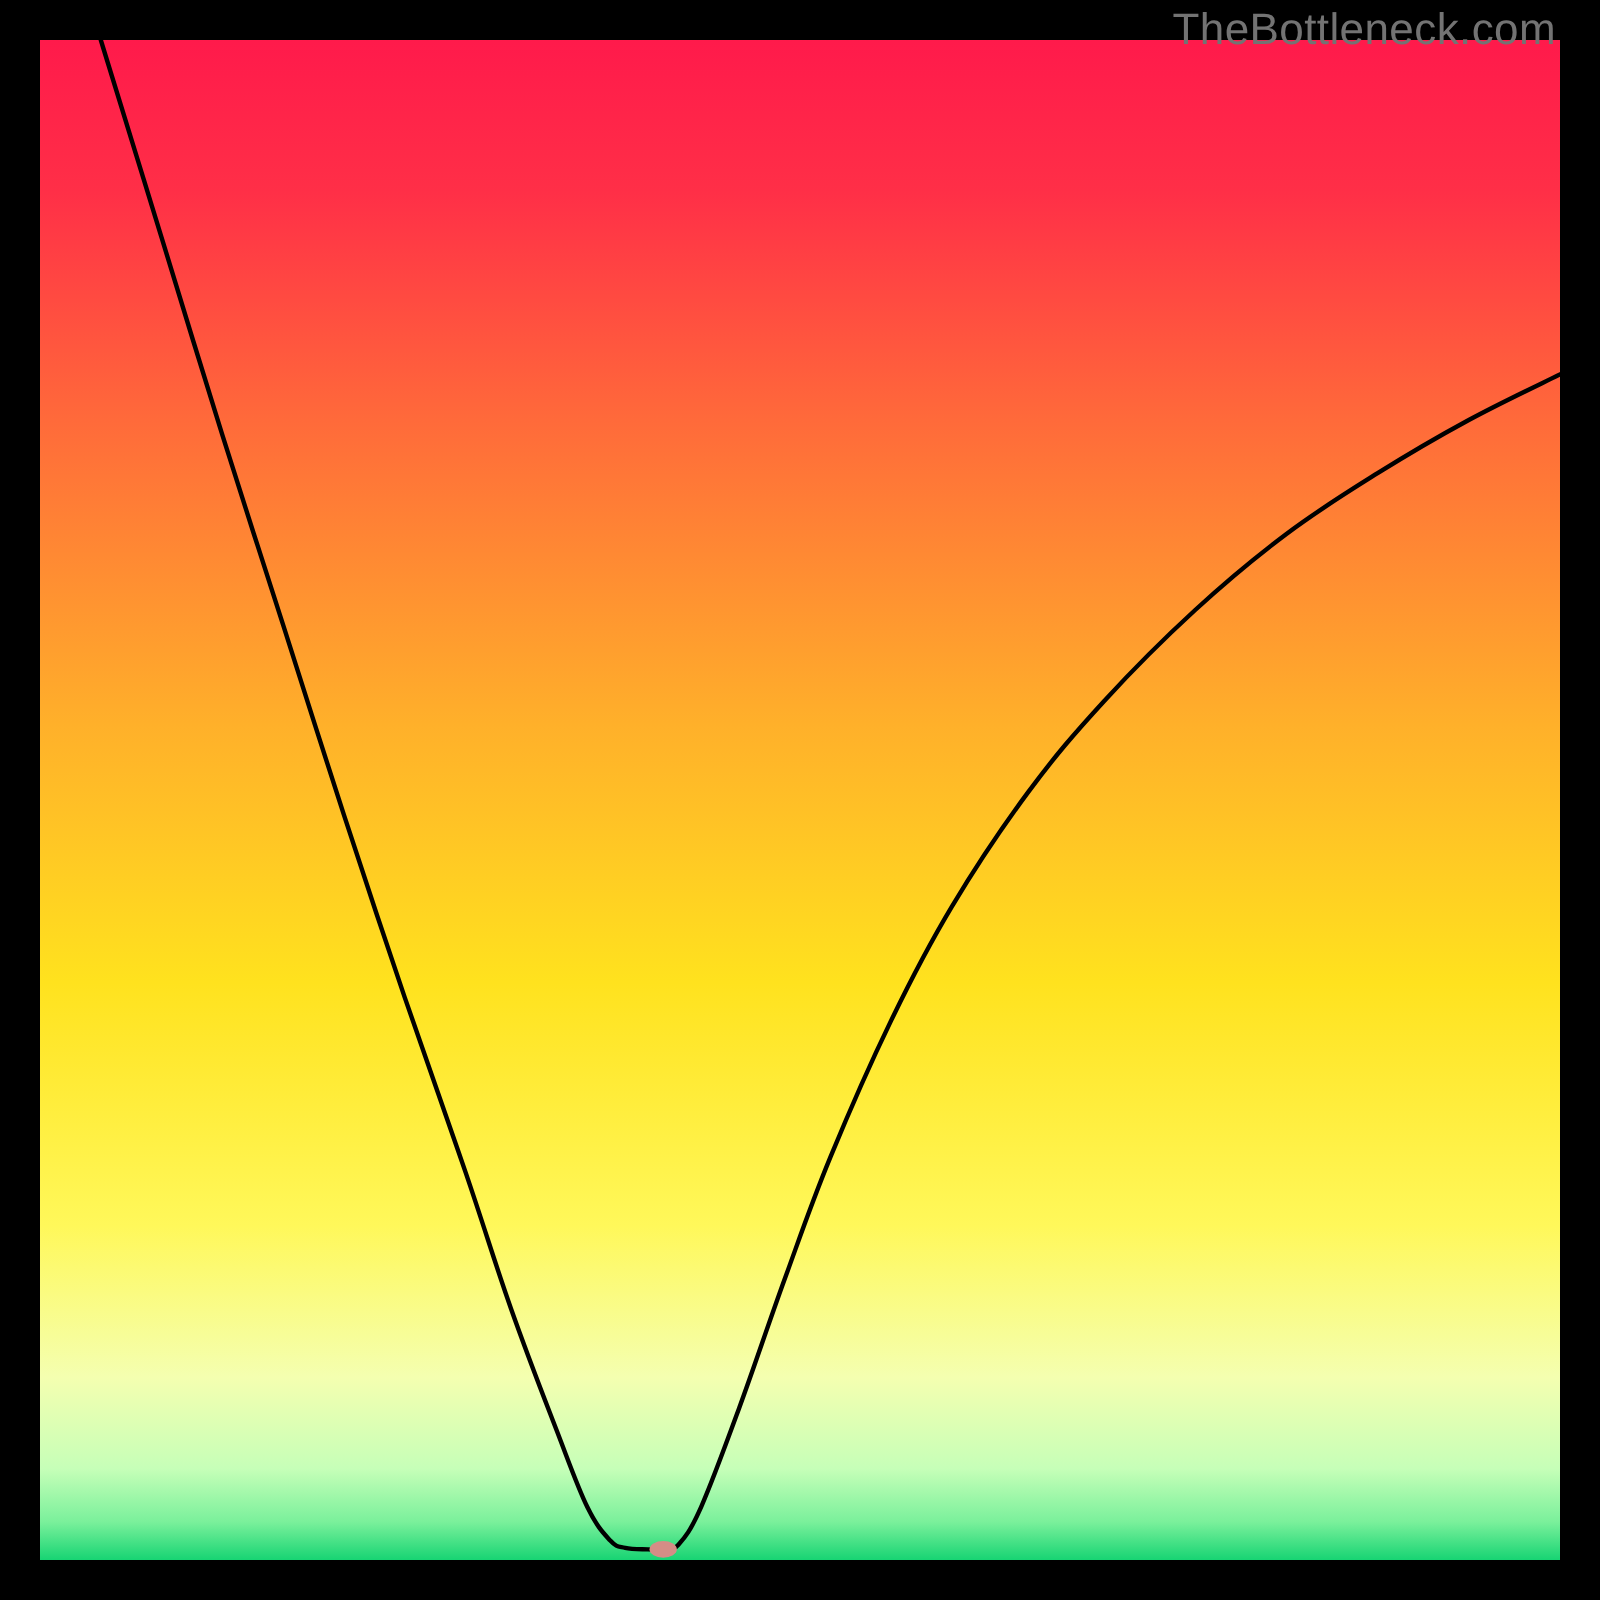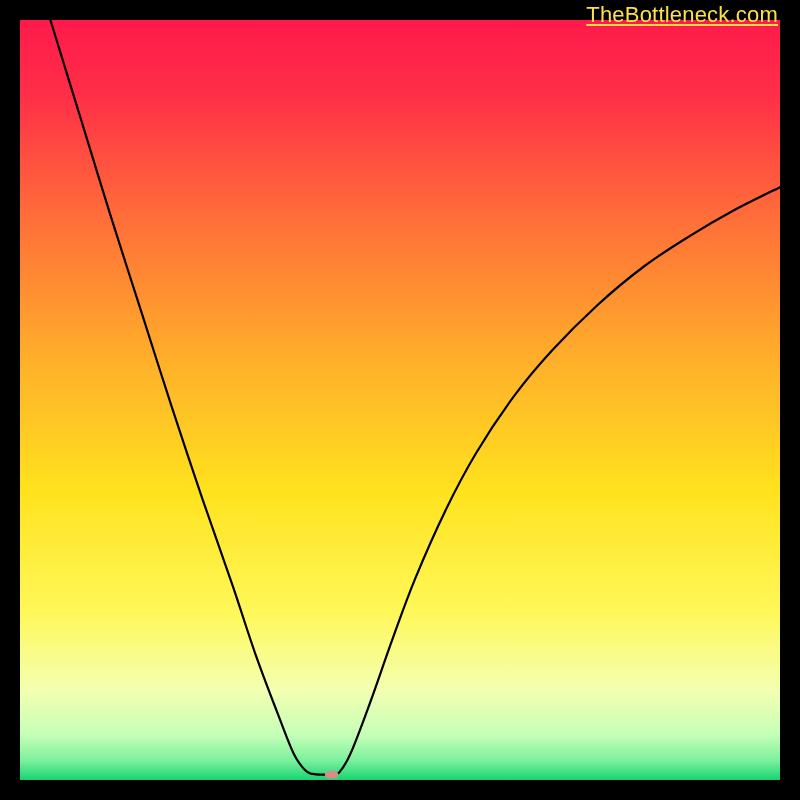--- a/index.html
+++ b/index.html
@@ -14,27 +14,26 @@
   .frame {
     position: relative;
     width: 800px;
     height: 800px;
     background: #000;
   }
   .watermark {
     position: absolute;
     top: 2px;
     right: 22px;
-    color: #fde047;
+    color: #737373;
     font-size: 22px;
     font-weight: 400;
     letter-spacing: 0.2px;
     user-select: none;
     z-index: 10;
-    text-decoration: underline;
   }
   .plot-outer {
     position: absolute;
     left: 20px;
     top: 20px;
     width: 760px;
     height: 760px;
   }
   svg { display: block; }
 </style>

